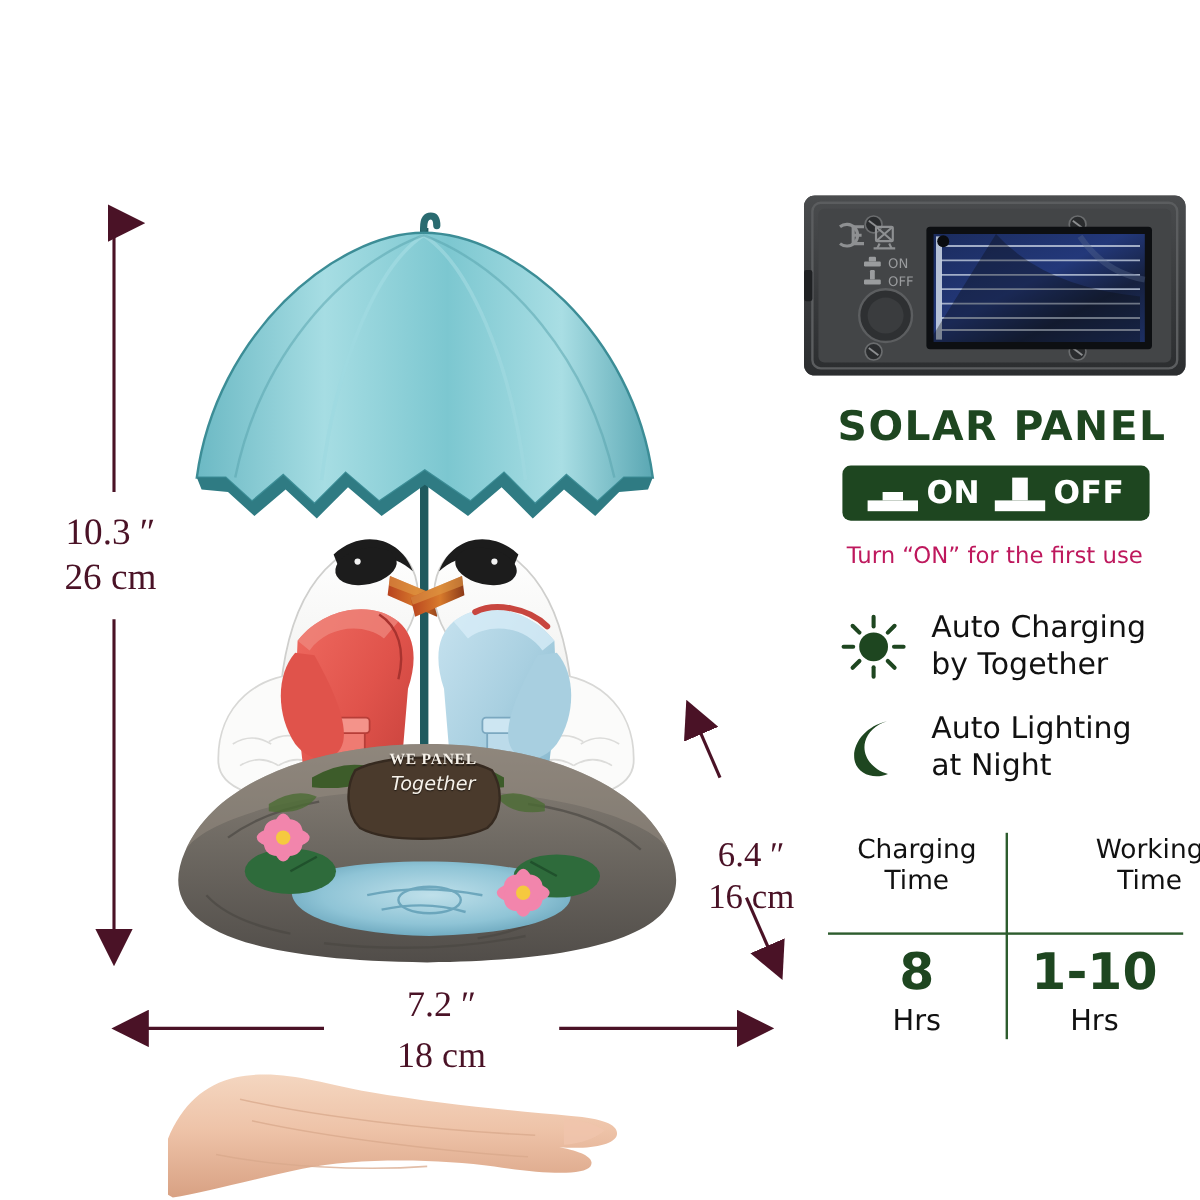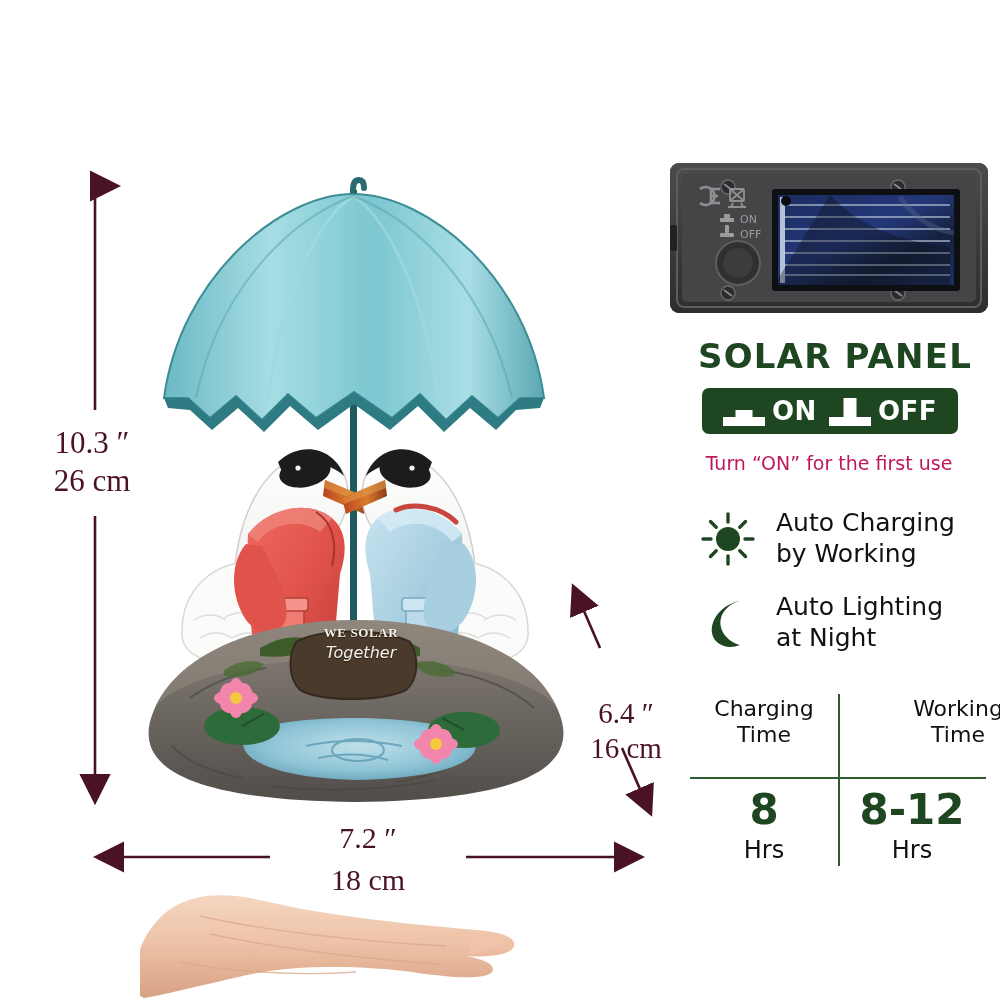--- a/index.html
+++ b/index.html
@@ -460,21 +460,21 @@
             <ellipse cx="0" cy="0" rx="9" ry="20"></ellipse>
             <ellipse cx="0" cy="0" rx="18" ry="13" transform="rotate(40)"></ellipse>
             <ellipse cx="0" cy="0" rx="18" ry="13" transform="rotate(-40)"></ellipse>
           </g>
           <circle cx="0" cy="0" r="6" fill="#f5c93f"></circle>
         </g>
       </g>
     </svg>
   </div>
 
-  <div class="plaque-text-1">WE SOLAR</div>
+  <div class="plaque-text-1">WE PANEL</div>
   <div class="plaque-text-2">Together</div>
 
   <div class="hand">
     <svg viewBox="0 0 420 128" xmlns="http://www.w3.org/2000/svg">
       <defs>
         <linearGradient id="skinG" x1="0" y1="0" x2="0" y2="1">
           <stop offset="0%" stop-color="#f4d6c0"></stop>
           <stop offset="45%" stop-color="#eec3a8"></stop>
           <stop offset="100%" stop-color="#d8a183"></stop>
         </linearGradient>
@@ -632,21 +632,21 @@
             <path d="M45 28 h8"></path>
           <path d="M10.5 10.5 l5.7 5.7"></path>
             <path d="M39.8 39.8 l5.7 5.7"></path>
           <path d="M45.5 10.5 l-5.7 5.7"></path>
             <path d="M16.2 39.8 l-5.7 5.7"></path>
         </g>
       </svg>
     </span>
     <span class="feature-text">
       <span>Auto Charging</span><br>
-      <span>by Working</span>
+      <span>by Together</span>
     </span>
   </div>
 
   <div class="feature feature-2">
     <span class="feature-icon">
       <svg viewBox="0 0 56 56" xmlns="http://www.w3.org/2000/svg">
         <path d="M39 6 C 22 10, 10 24, 12 38 C 14 50, 28 55, 40 50
                  C 26 46, 18 34, 21 23 C 23 15, 30 9, 39 6 Z" fill="#1e4620"></path>
       </svg>
     </span>
@@ -663,19 +663,19 @@
     <div class="tt-cell tt-head left">
       <span>Charging</span><br>
       <span>Time</span>
     </div>
     <div class="tt-cell tt-head right">
       <span>Working</span><br>
       <span>Time</span>
     </div>
 
     <div class="tt-cell tt-val left">8</div>
-    <div class="tt-cell tt-val right">8-12</div>
+    <div class="tt-cell tt-val right">1-10</div>
 
     <div class="tt-cell tt-unit left">Hrs</div>
     <div class="tt-cell tt-unit right">Hrs</div>
   </div>
 
 </div>
 
 </body></html>

